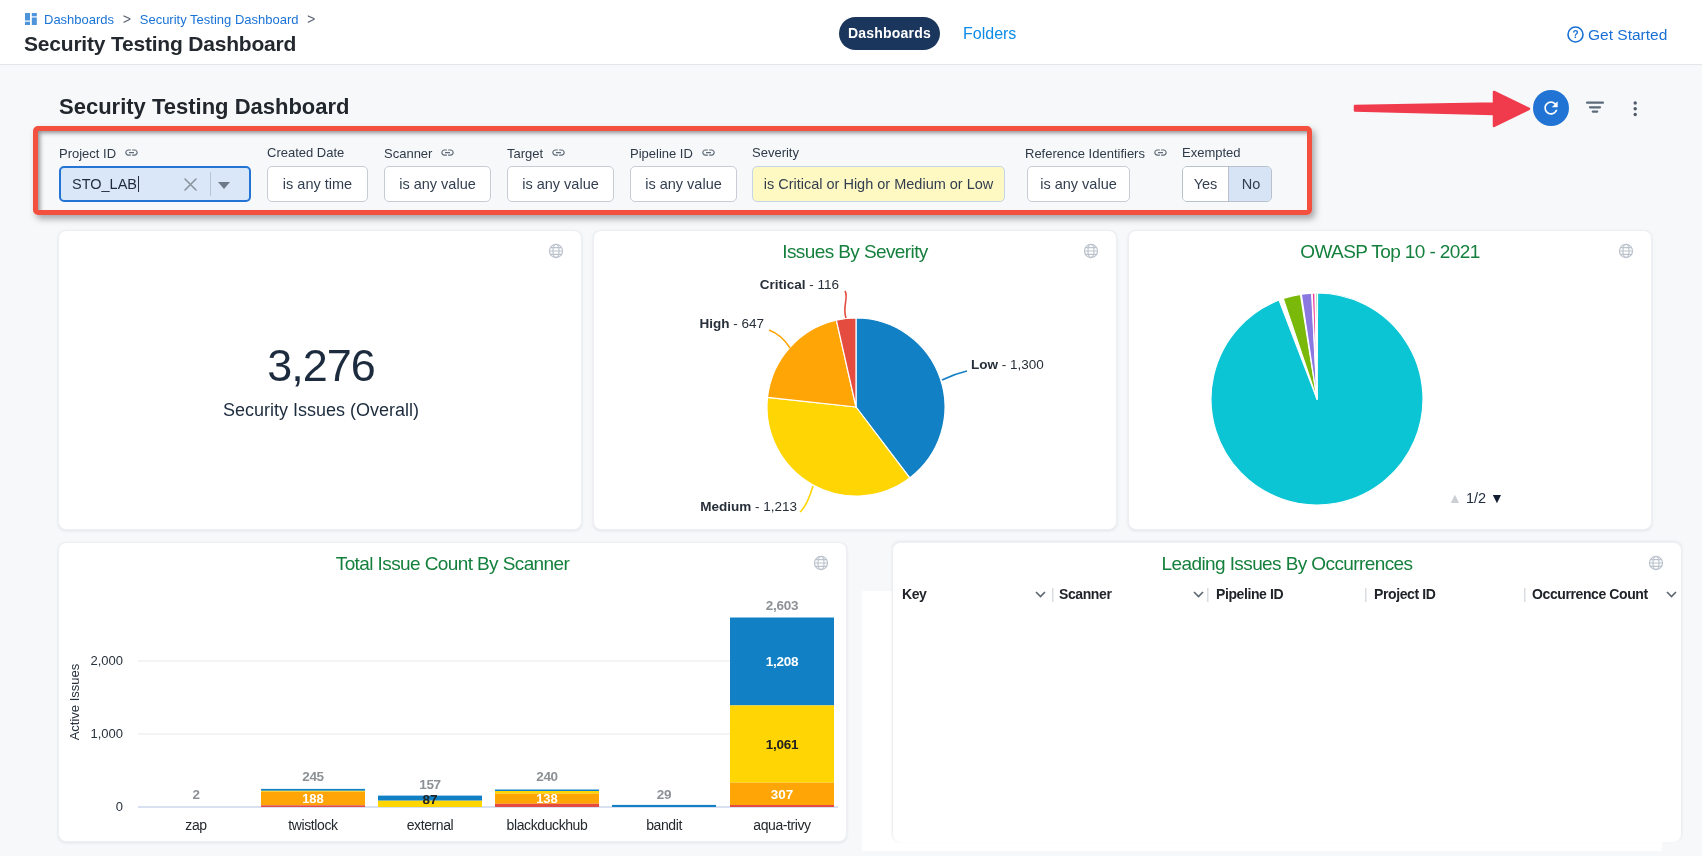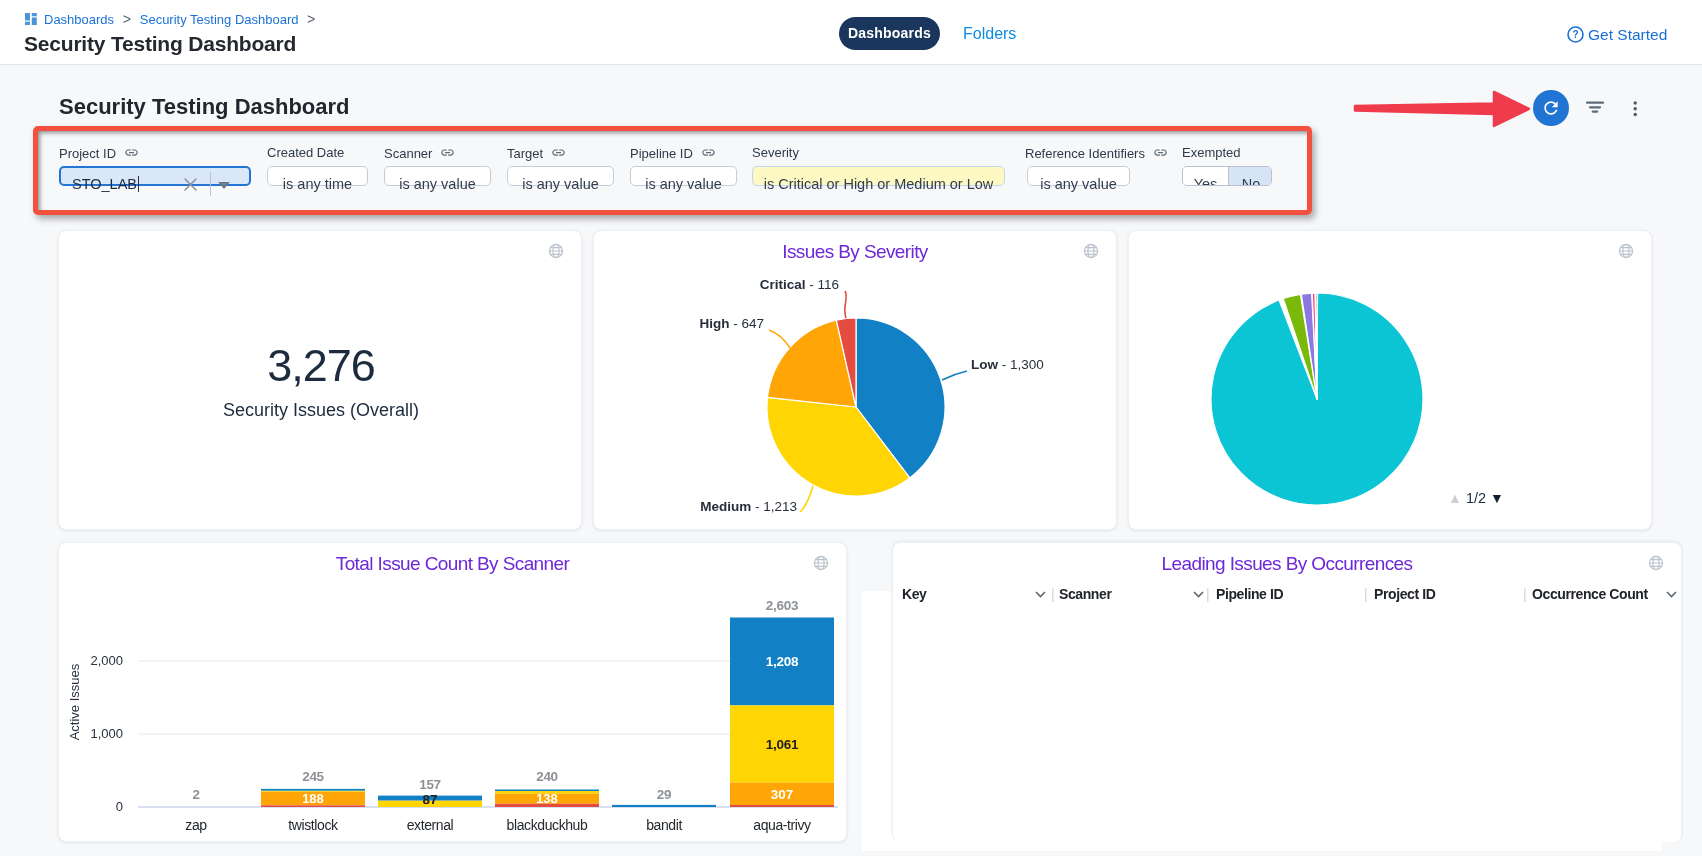--- a/index.html
+++ b/index.html
@@ -12,25 +12,25 @@
 #crumb { position:absolute; left:44px; top:12px; font-size:13px; color:#1a73d6; white-space:nowrap; }
 #crumb .sep { color:#55606e; margin:0 5px; font-size:14px; font-family:"Liberation Mono",monospace; }
 #htitle { position:absolute; left:24px; top:32px; font-size:21px; font-weight:bold; color:#24292f; letter-spacing:-0.2px; }
 #tabpill { position:absolute; left:839px; top:17px; width:101px; height:33px; background:#1b365d; border-radius:17px; color:#fff; font-size:14px; font-weight:bold; letter-spacing:0.2px; text-align:center; line-height:33px; }
 #folders { position:absolute; left:963px; top:25px; font-size:16px; color:#0b8ce8; }
 #getstarted { position:absolute; left:1588px; top:26px; font-size:15.5px; color:#1a6fd4; }
 
 #h1 { position:absolute; left:59px; top:94px; font-size:22px; font-weight:bold; color:#22272e; }
 #redframe { position:absolute; left:33px; top:126px; width:1279px; height:89px; border:5px solid #f4503f; border-radius:5px; box-shadow:3px 4px 6px rgba(90,90,90,.5), inset 3px 3px 4px -1px rgba(60,60,60,.55); }
 .flabel { position:absolute; font-size:13px; color:#2e3a48; white-space:nowrap; }
-.fctl { position:absolute; top:166px; height:20px; border:1px solid #c8ccd4; border-radius:5px; background:#fff; font-size:14.5px; color:#323e4f; text-align:center; line-height:34px; white-space:nowrap; }
+.fctl { position:absolute; top:166px; height:36px; border:1px solid #c8ccd4; border-radius:5px; background:#fff; font-size:14.5px; color:#323e4f; text-align:center; line-height:34px; white-space:nowrap; }
 .linkico { display:inline-block; vertical-align:-2px; margin-left:8px; }
 
 .card { position:absolute; background:#fff; border:1px solid #edeff2; border-radius:8px; box-shadow:0 1px 3px rgba(40,50,70,.10); }
-.ctitle { position:absolute; width:100%; text-align:center; font-size:19px; font-weight:500; color:#6d28d9; letter-spacing:-0.6px; }
+.ctitle { position:absolute; width:100%; text-align:center; font-size:19px; font-weight:500; color:#15803d; letter-spacing:-0.6px; }
 .globe { position:absolute; }
 </style>
 </head>
 <body>
 <div id="page">
 
 <div id="hdr">
   <svg class="abs" style="left:25px;top:13px" width="12" height="12" viewBox="0 0 12 12" fill="#4d94db">
     <rect x="0" y="0" width="5" height="7.5"></rect>
     <rect x="0" y="8.7" width="5" height="3.3"></rect>
@@ -145,20 +145,21 @@
   </svg>
 </div>
 <div class="card" style="left:1128px;top:230px;width:524px;height:300px;">
   <svg class="globe" style="right:17px;top:12px" width="16" height="16" viewBox="0 0 20 20">
         <g fill="none" stroke="#bcc3cd" stroke-width="1.5">
           <circle cx="10" cy="10" r="8.2"></circle>
           <ellipse cx="10" cy="10" rx="3.8" ry="8.2"></ellipse>
           <path d="M1.8 10 H18.2 M3 5.8 H17 M3 14.2 H17"></path>
         </g>
       </svg>
+  <div class="ctitle" style="top:10px;">OWASP Top 10 - 2021</div>
   <svg class="abs" style="left:0;top:3px" width="524" height="295" viewBox="0 0 524 295">
     <g stroke="#fff" stroke-width="1.2" stroke-linejoin="round">
     <path d="M188.0,165.0 L188.56,59.00 A106,106 0 1 1 150.01,66.04 Z" fill="#0bc5d4"></path>
     <path d="M188.0,165.0 L154.19,64.54 A106,106 0 0 1 171.42,60.31 Z" fill="#7ab90a"></path>
     <path d="M188.0,165.0 L172.33,60.16 A106,106 0 0 1 182.64,59.14 Z" fill="#8b78e0"></path>
     <path d="M188.0,165.0 L183.19,59.11 A106,106 0 0 1 185.97,59.02 Z" fill="#f5399c"></path>
     <path d="M188.0,165.0 L186.34,59.01 A106,106 0 0 1 188.00,59.00 Z" fill="#3dbe5b"></path>
     </g>
   </svg>
   <div class="abs" style="left:319px;top:259px;font-size:14.5px;color:#1c2b3d;">

